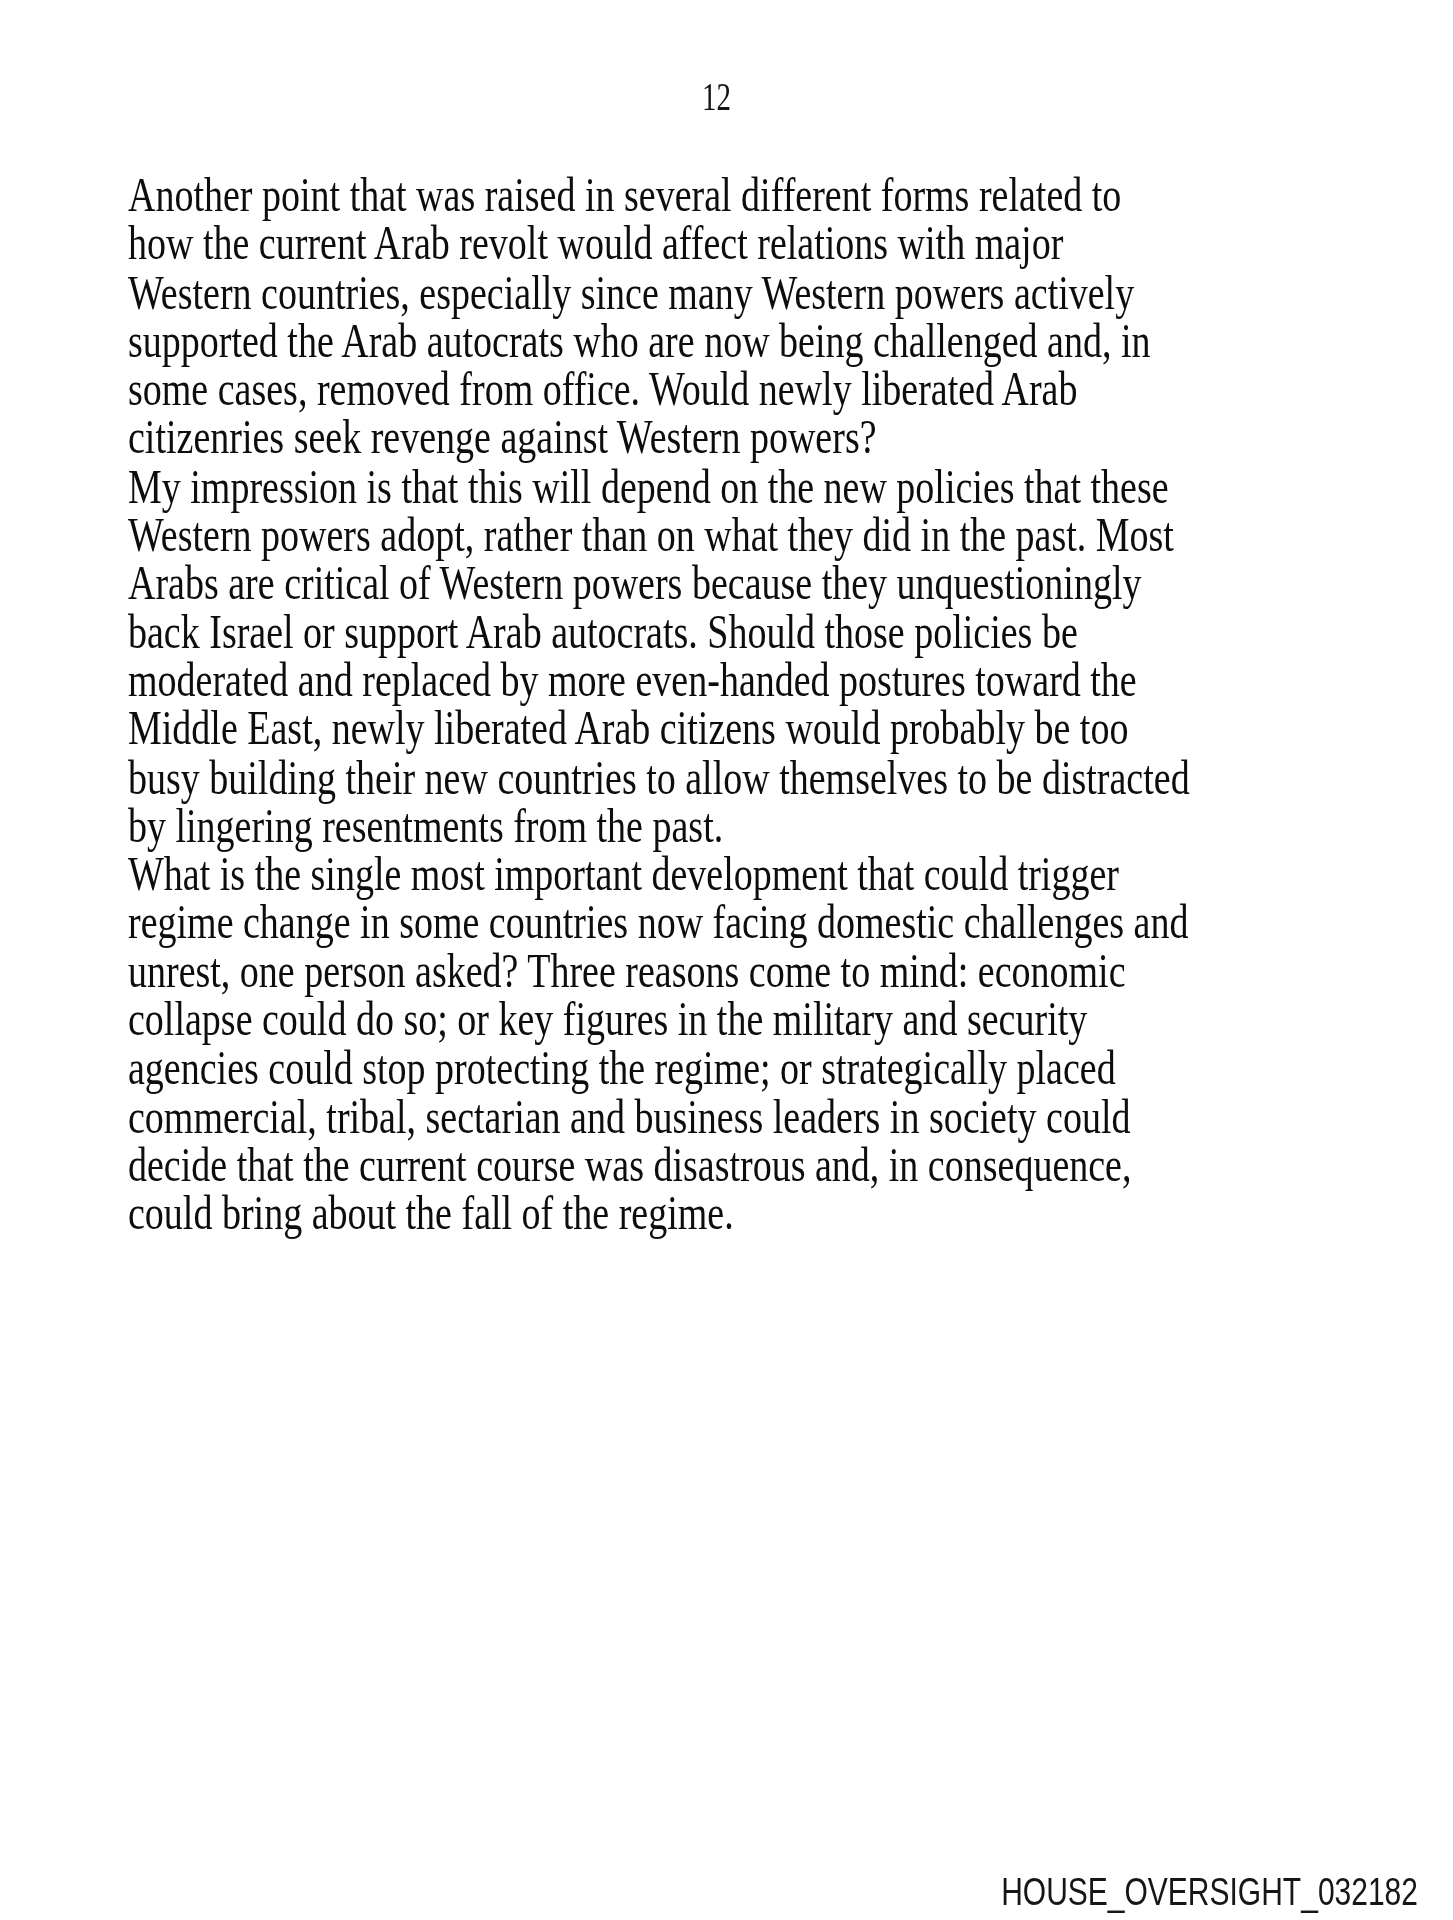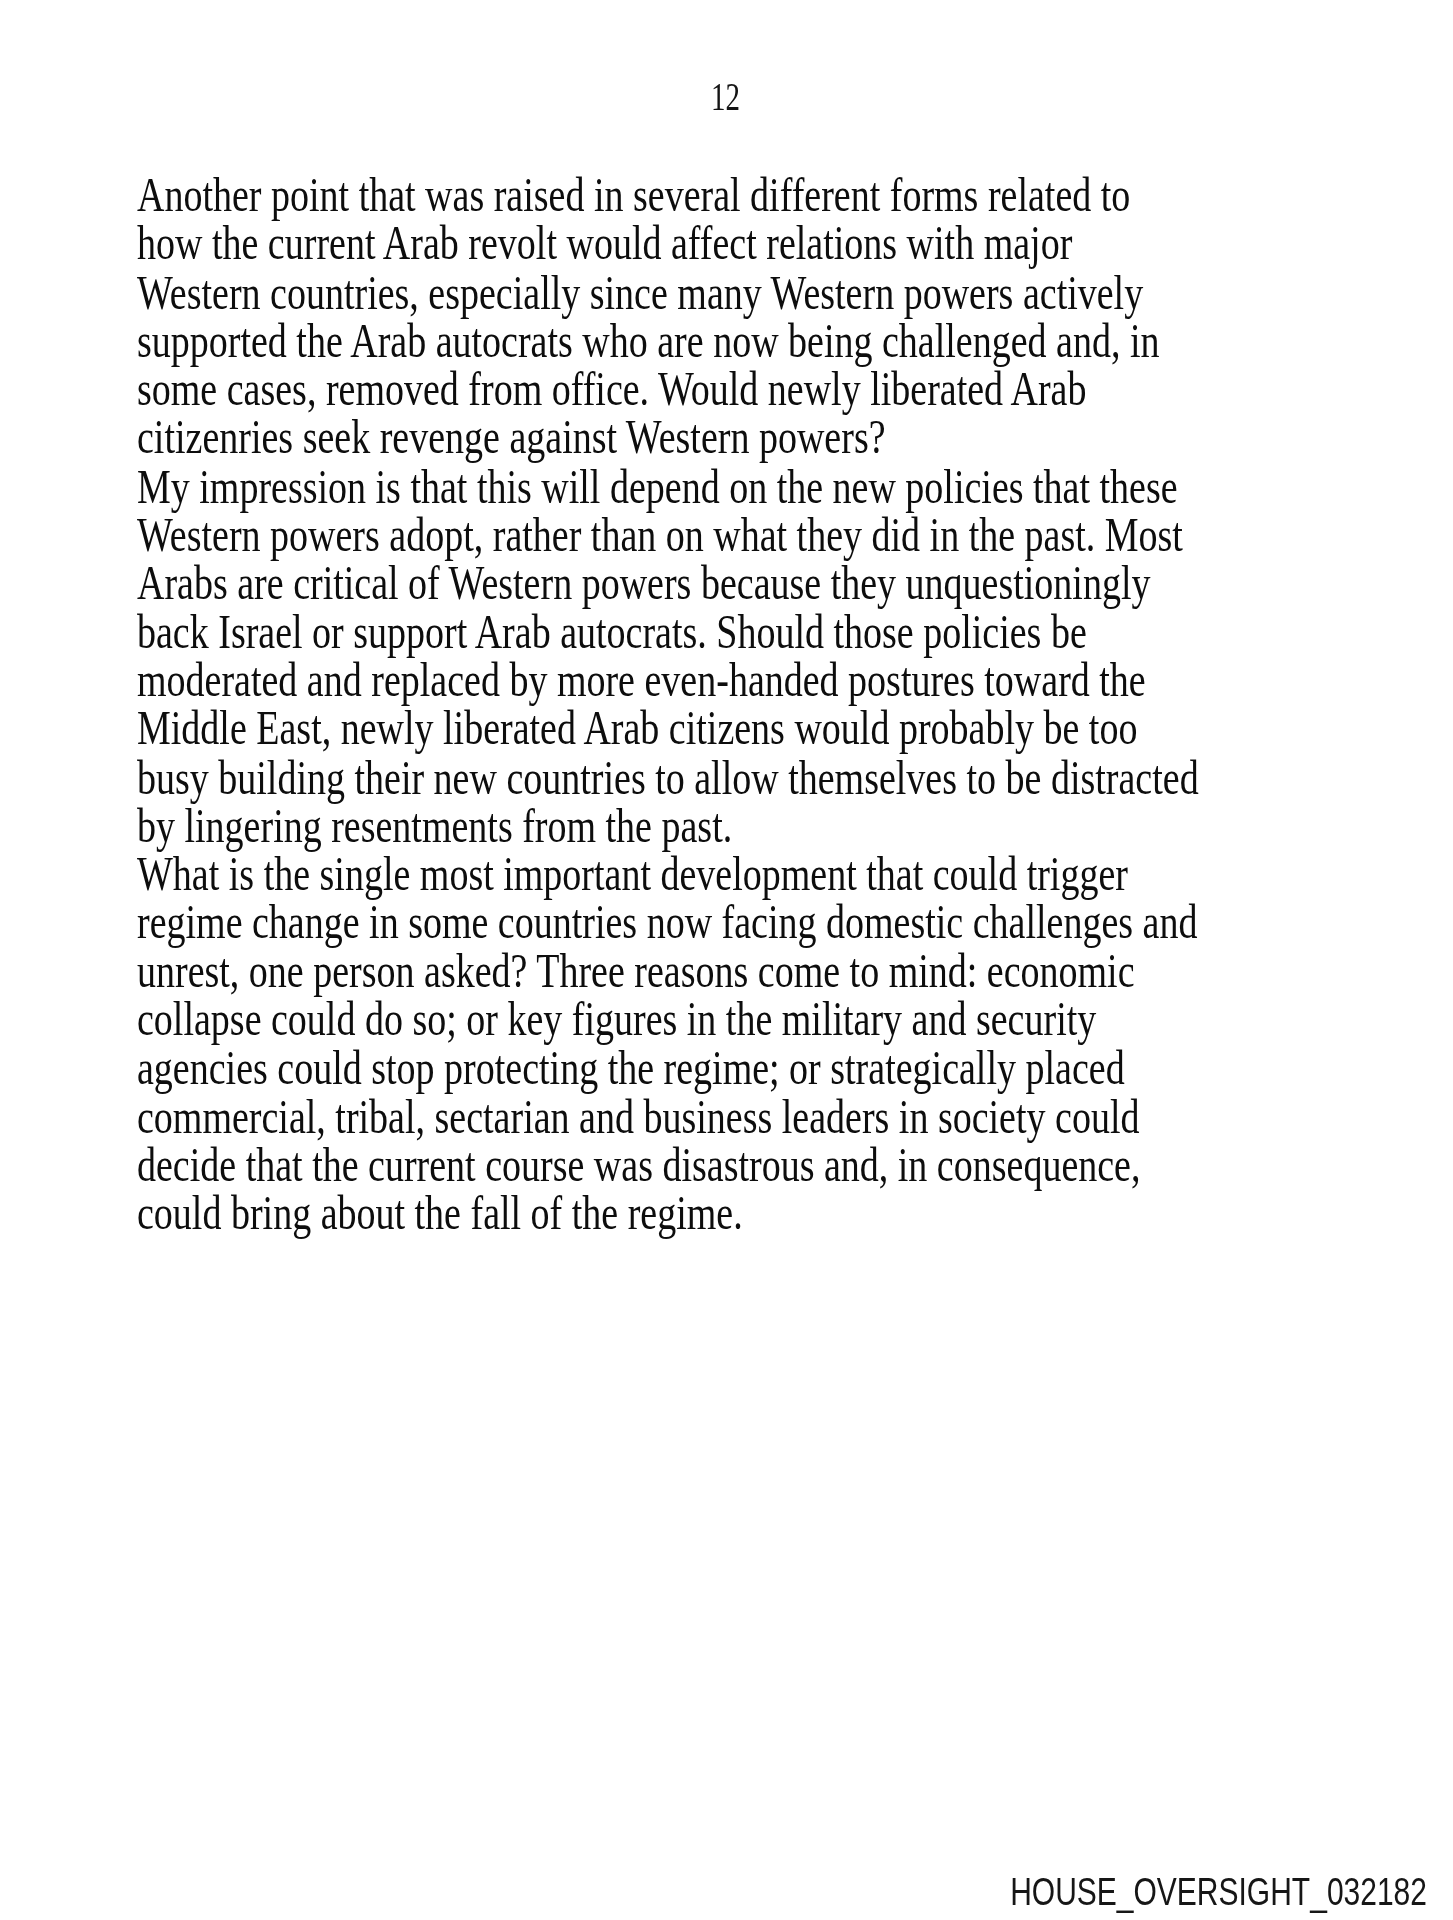--- a/index.html
+++ b/index.html
@@ -7,21 +7,20 @@
     padding: 0;
     background: #ffffff;
   }
   .page {
     position: relative;
     width: 1433px;
     height: 1920px;
     background: #ffffff;
     overflow: hidden;
     font-family: "Liberation Serif", serif;
-    margin-left: 9px;
   }
   .page-number {
     position: absolute;
     top: 78px;
     left: 0;
     width: 100%;
     text-align: center;
     font-size: 29px;
     line-height: 29px;
     color: #141414;

